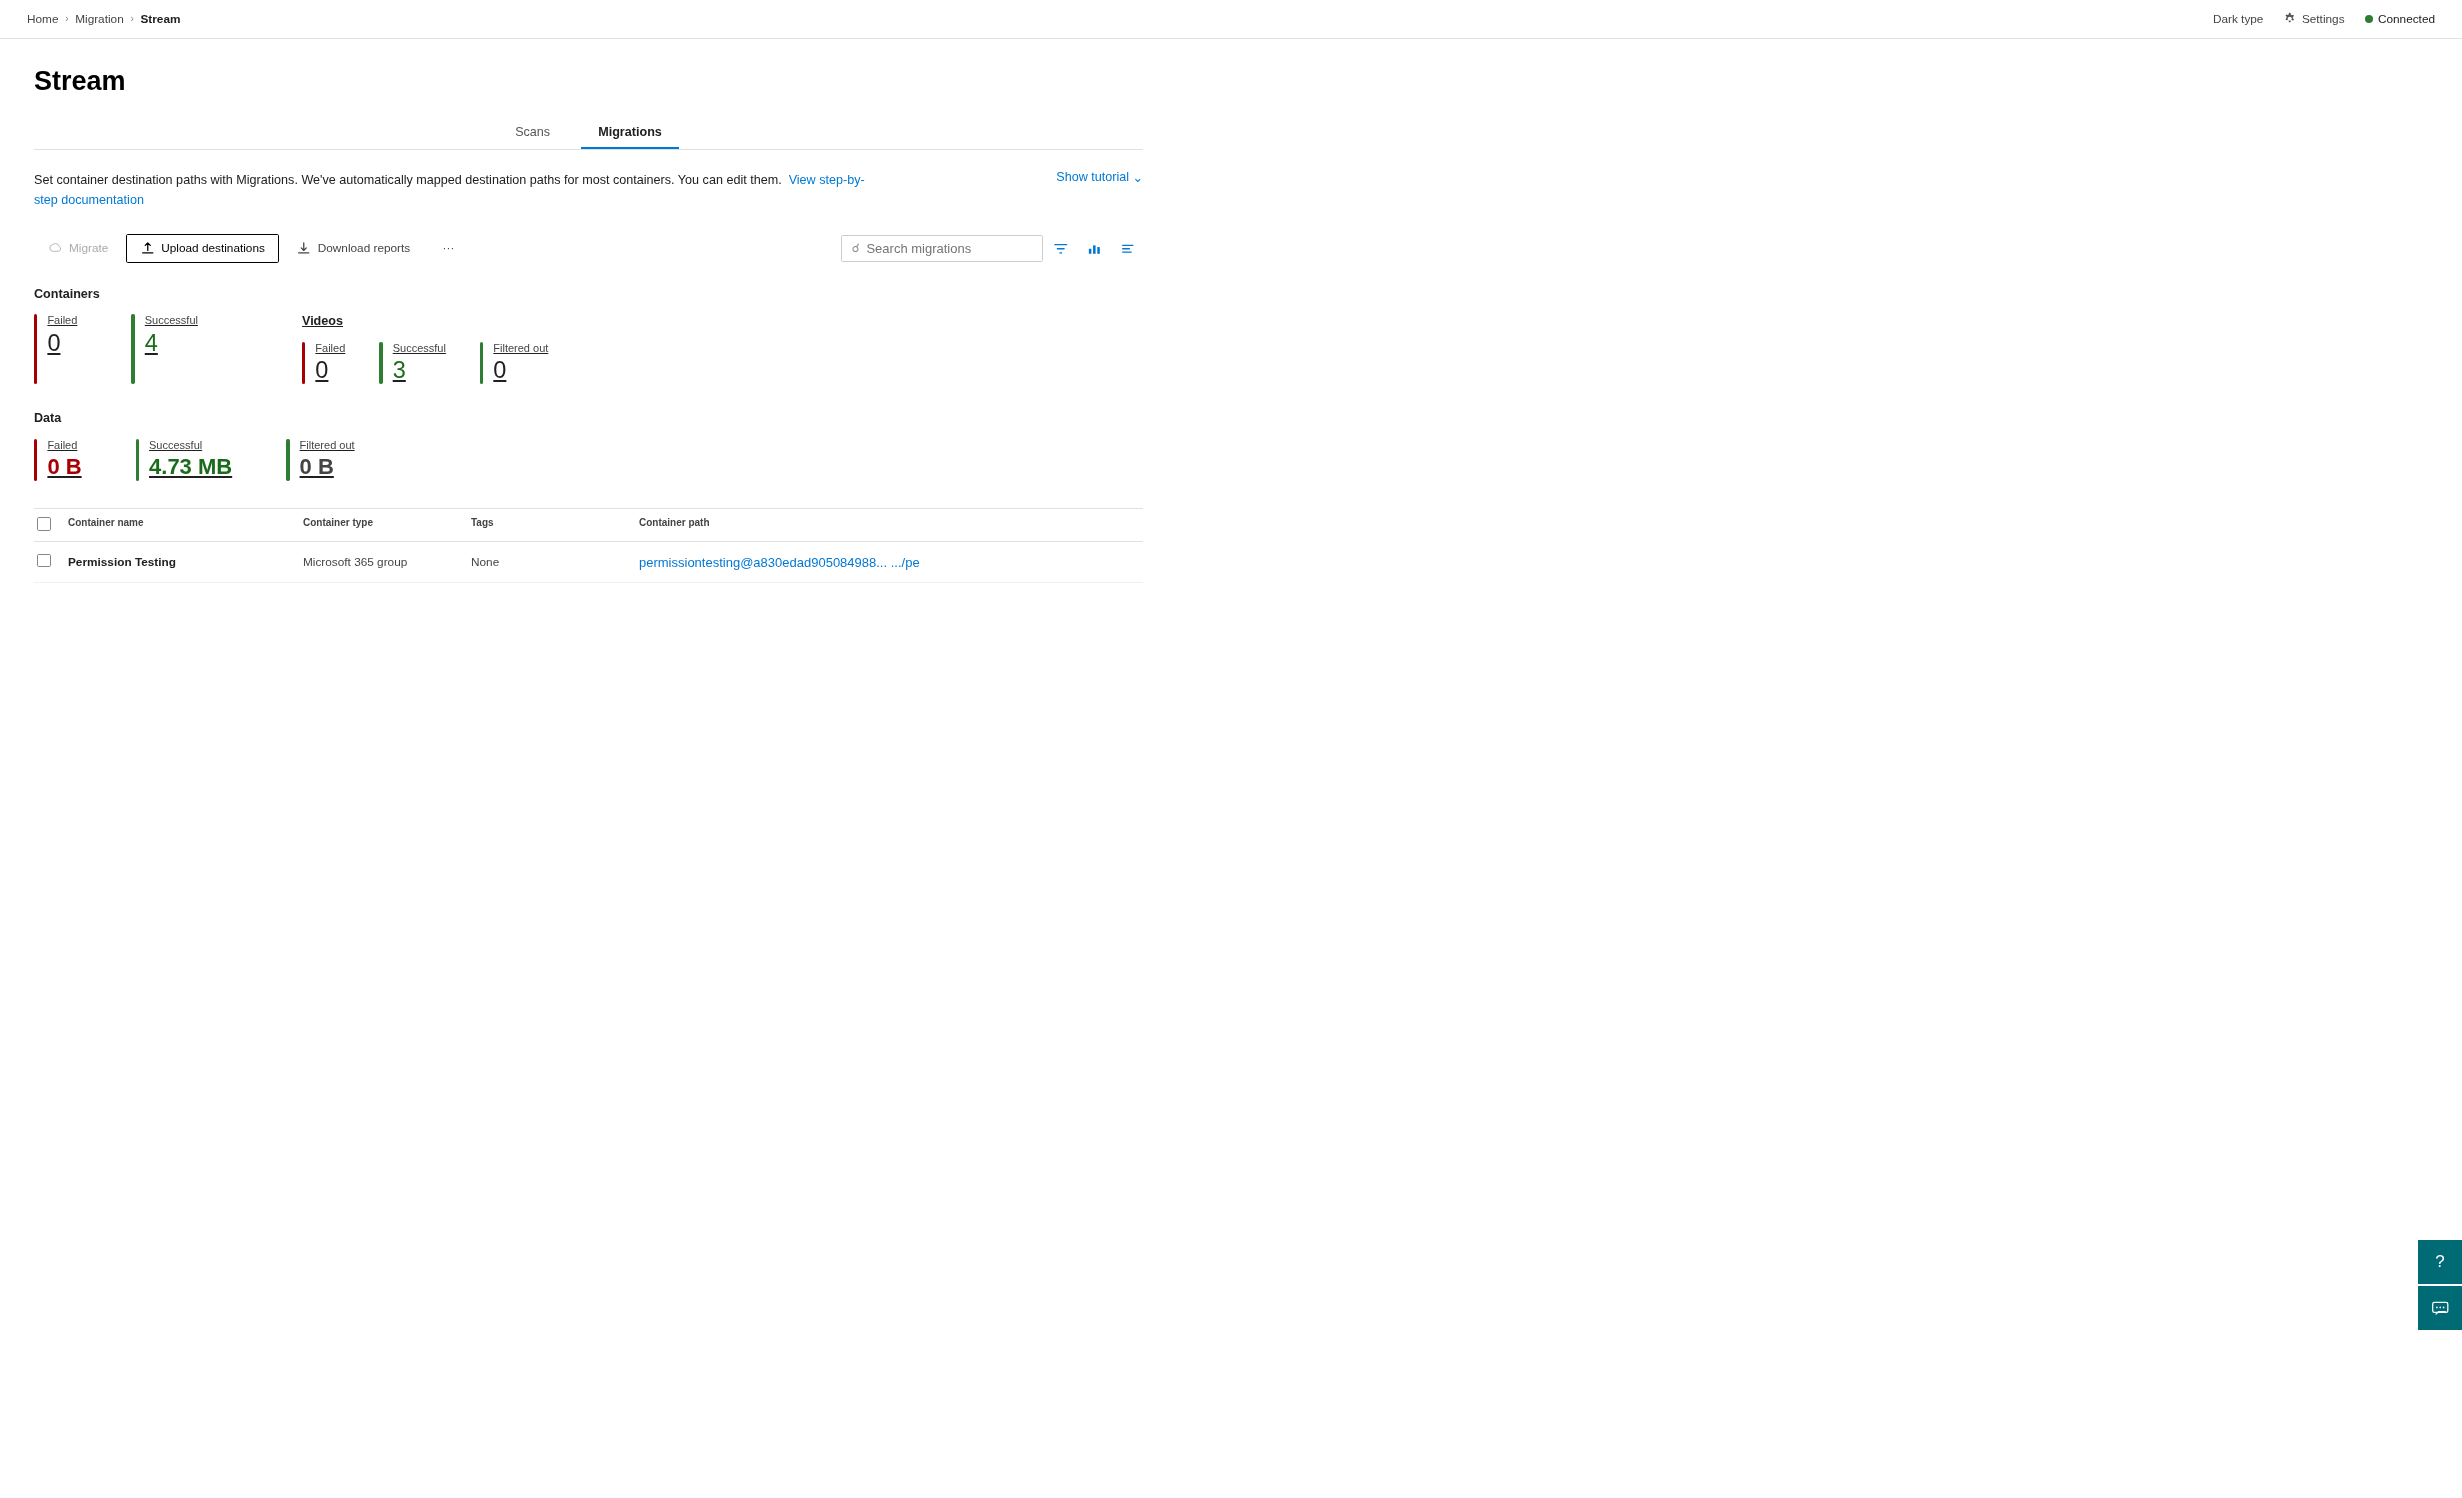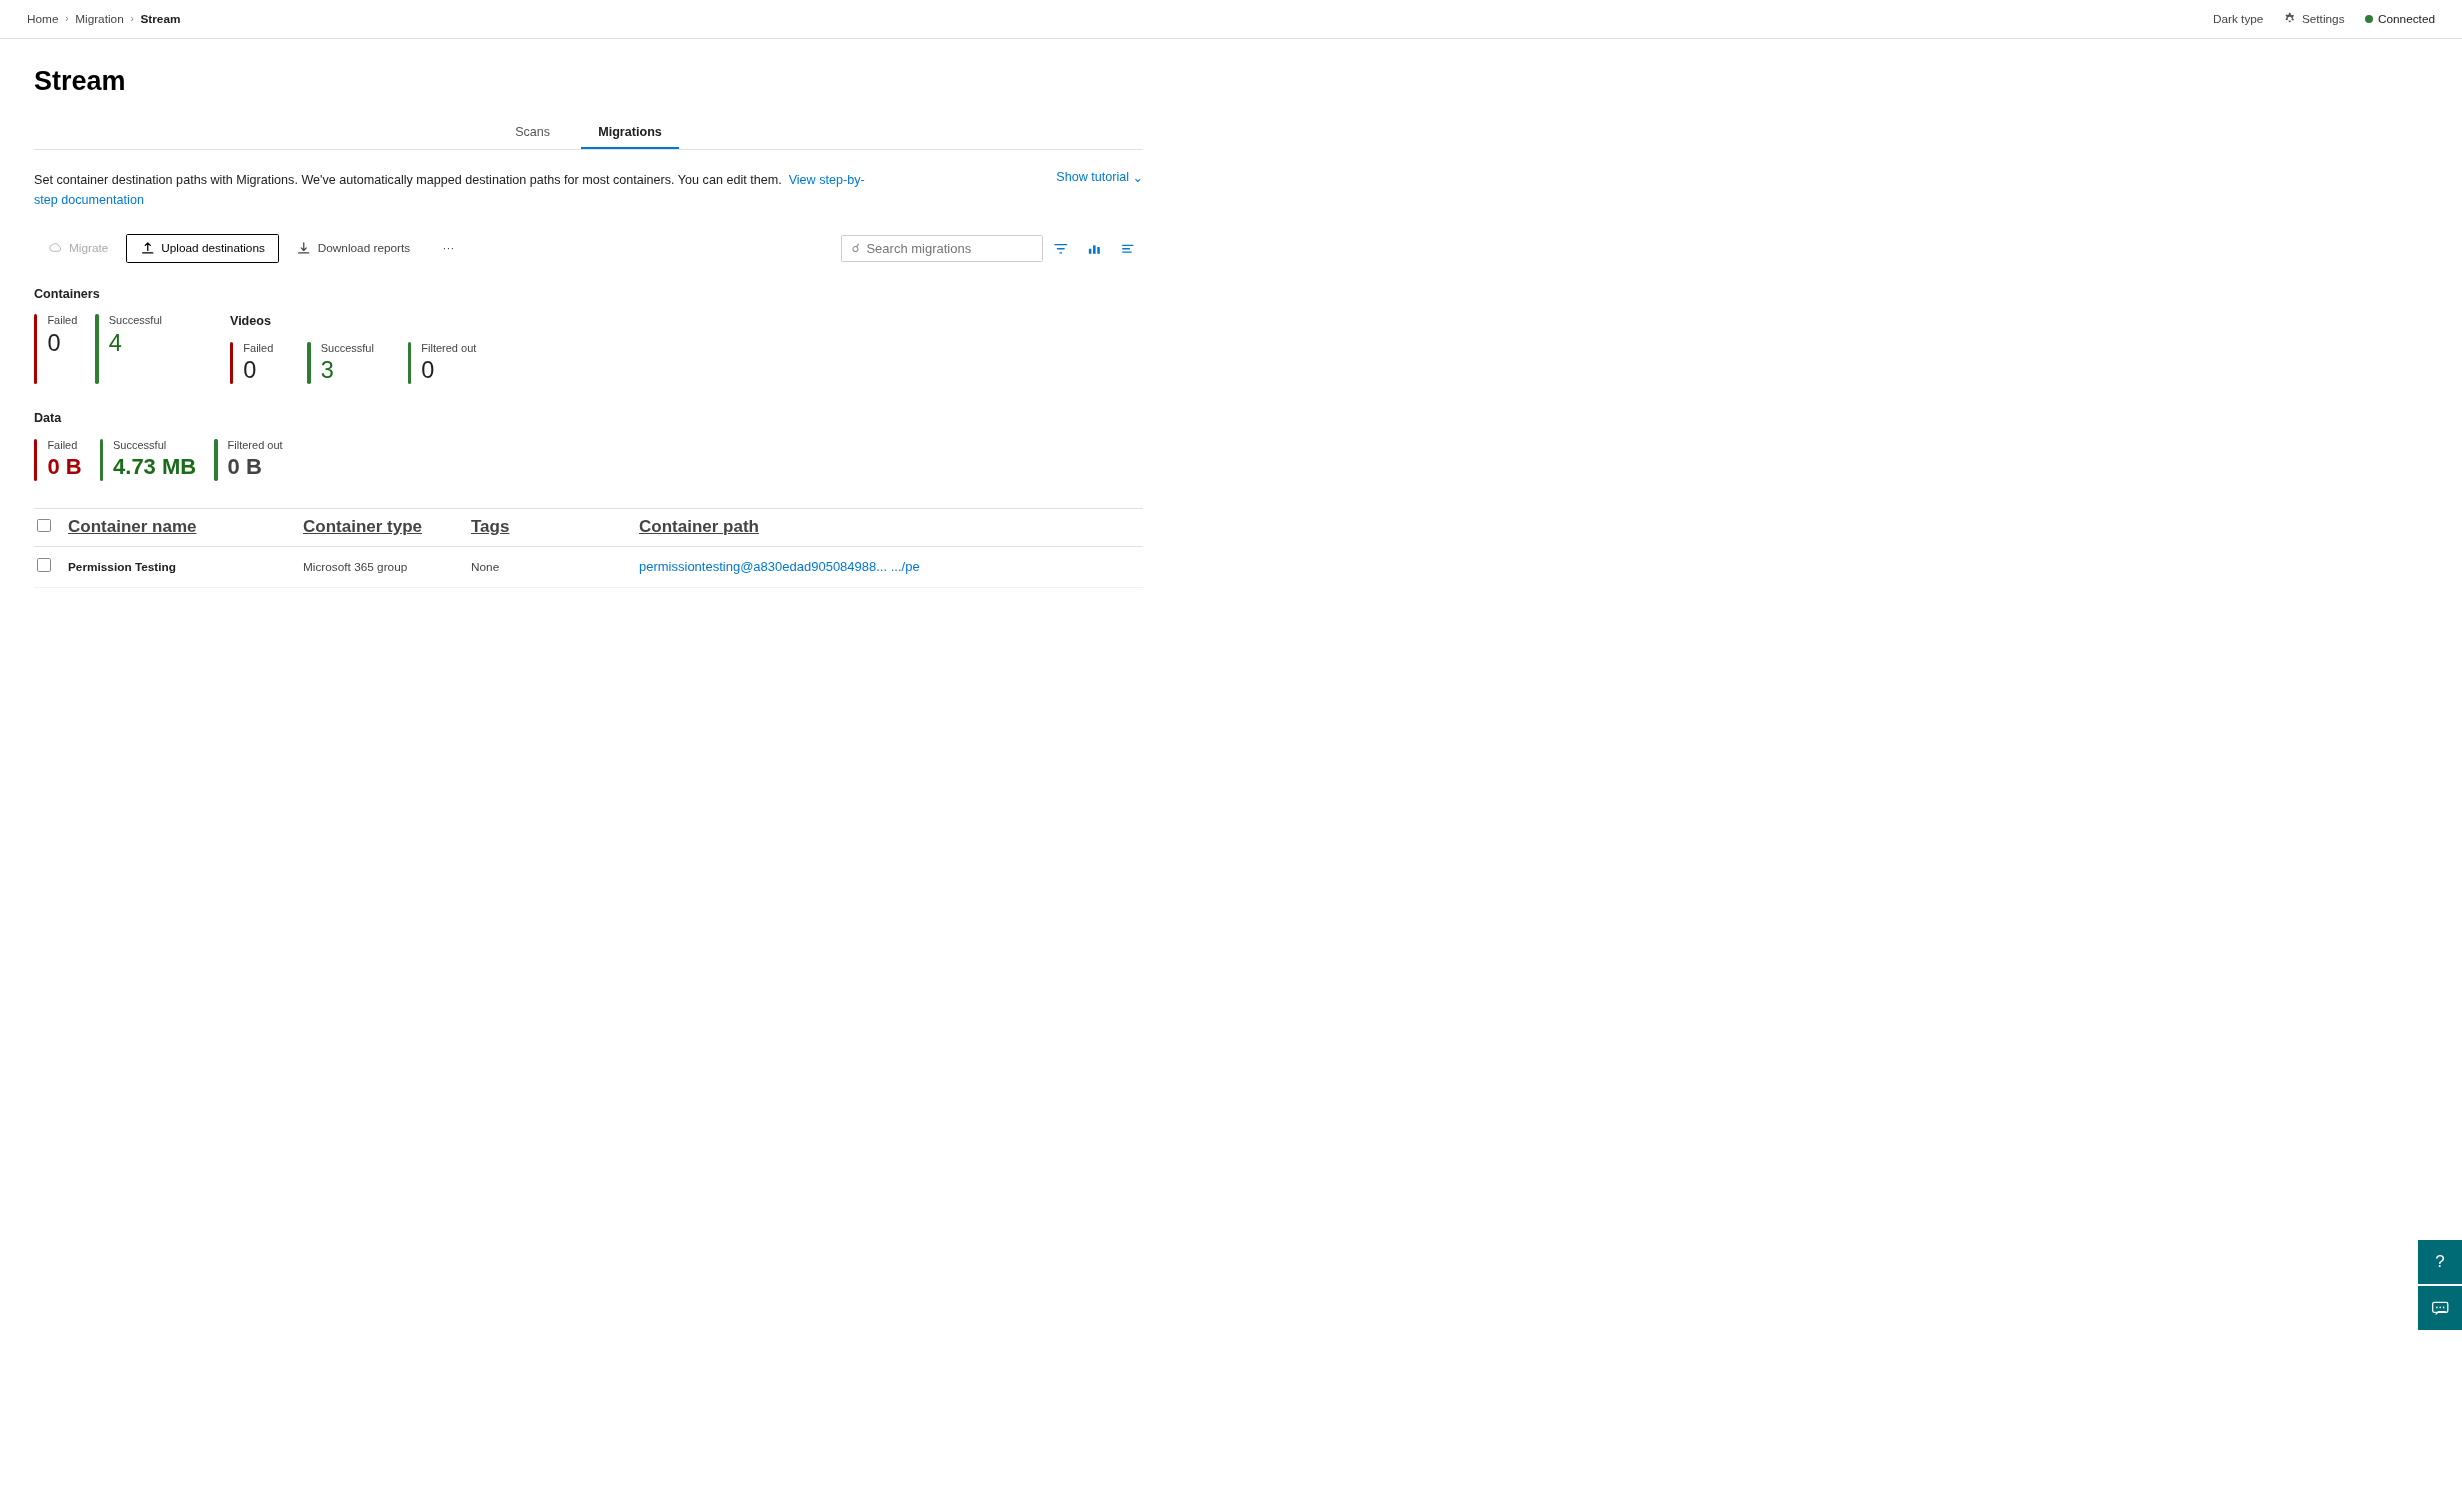--- a/index.html
+++ b/index.html
@@ -203,22 +203,23 @@
     
     .stats-section-title {
       font-size: 12.6px;
       font-weight: 700;
       margin-bottom: 13.5px;
       color: #202020;
     }
 
     .stats-row {
       display: flex;
-      gap: 18px;
+      gap: 54px;
       margin-bottom: 27px;
+      text-decoration: underline;
     }
 
     .stat-item {
       display: flex;
       flex-direction: column;
       gap: 3.4px;
     }
 
     .stat-label {
       font-size: 11px;
@@ -260,24 +261,23 @@
     .table-container {
       width: 100%;
       border-top: 0.8px solid #e0e0e0;
       margin-top: 6.7px;
     }
     .table-header {
       display: grid;
       grid-template-columns: 34px 235px 168px 168px 1fr;
       padding: 8.4px 0;
       border-bottom: 0.8px solid #e0e0e0;
-      font-size: 17px;
+      font-size: 10px;
       font-weight: 600;
       color: #444;
-      text-decoration: underline;
     }
     .table-row-data {
       display: grid;
       grid-template-columns: 34px 235px 168px 168px 1fr;
       padding: 11.8px 0;
       border-bottom: 0.8px solid #f0f0f0;
       font-size: 11.8px;
       align-items: center;
     }
 

